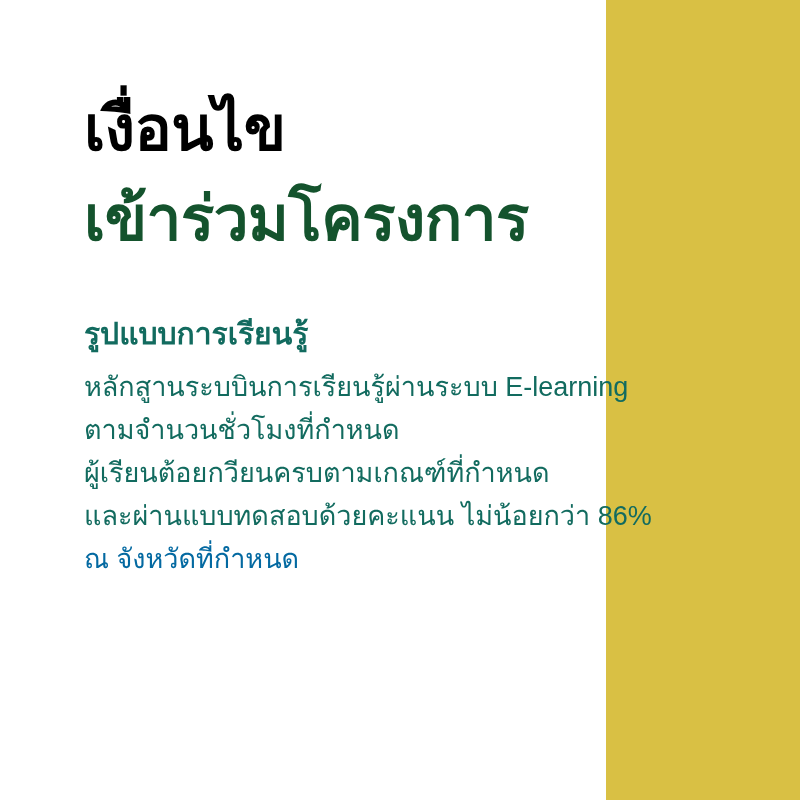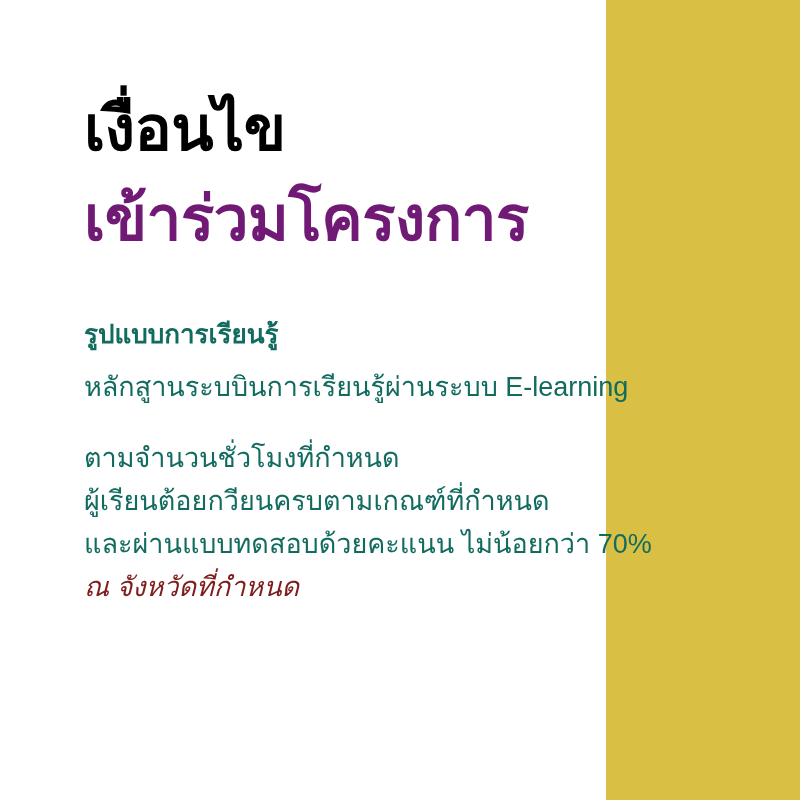--- a/index.html
+++ b/index.html
@@ -63,21 +63,21 @@
   #body-block {
     position: absolute;
     top: 312px;
     left: 0;
     width: 516px;
   }
 
   #subheading {
     display: block;
     color: #126b5f;
-    font-size: 26px;
+    font-size: 30px;
     font-weight: 700;
     line-height: 44px;
     white-space: nowrap;
     margin: 0 0 10px 0;
   }
 
   #body-lines {
     display: block;
   }
   .body-line {
@@ -93,32 +93,32 @@
 <body>
 
 <div id="slide" style="background: rgb(255, 255, 255);">
 
   <div id="accent-panel" style="background: rgb(217, 192, 68); width: 194px;"></div>
 
   <div id="content">
 
     <div id="headline">
       <span class="headline-line" style="color: rgb(0, 0, 0);">เงื่อนไข</span>
-      <span class="headline-line" style="color: #701a75;">เข้าร่วมโครงการ</span>
+      <span class="headline-line" style="color: #14532d;">เข้าร่วมโครงการ</span>
     </div>
 
     <div id="body-block">
 
       <span id="subheading" style="color: rgb(18, 107, 95);">รูปแบบการเรียนรู้</span>
 
       <div id="body-lines">
         <span class="body-line" style="color: rgb(18, 107, 95);">หลักสูานระบบินการเรียนรู้ผ่านระบบ E-learning</span>
-        <span class="body-line" style="color: rgb(18, 107, 95); margin-top: 28px;">ตามจำนวนชั่วโมงที่กำหนด</span>
+        <span class="body-line" style="color: rgb(18, 107, 95);">ตามจำนวนชั่วโมงที่กำหนด</span>
         <span class="body-line" style="color: rgb(18, 107, 95);">ผู้เรียนต้อยกวียนครบตามเกณฑ์ที่กำหนด</span>
-        <span class="body-line" style="color: rgb(18, 107, 95);">และผ่านแบบทดสอบด้วยคะแนน ไม่น้อยกว่า 70%</span>
-        <span class="body-line" style="color: #7f1d1d; font-style: italic;">ณ จังหวัดที่กำหนด</span>
+        <span class="body-line" style="color: rgb(18, 107, 95);">และผ่านแบบทดสอบด้วยคะแนน ไม่น้อยกว่า 86%</span>
+        <span class="body-line" style="color: #0369a1;">ณ จังหวัดที่กำหนด</span>
       </div>
 
     </div>
 
   </div>
 
 </div>
 
 </body></html>

